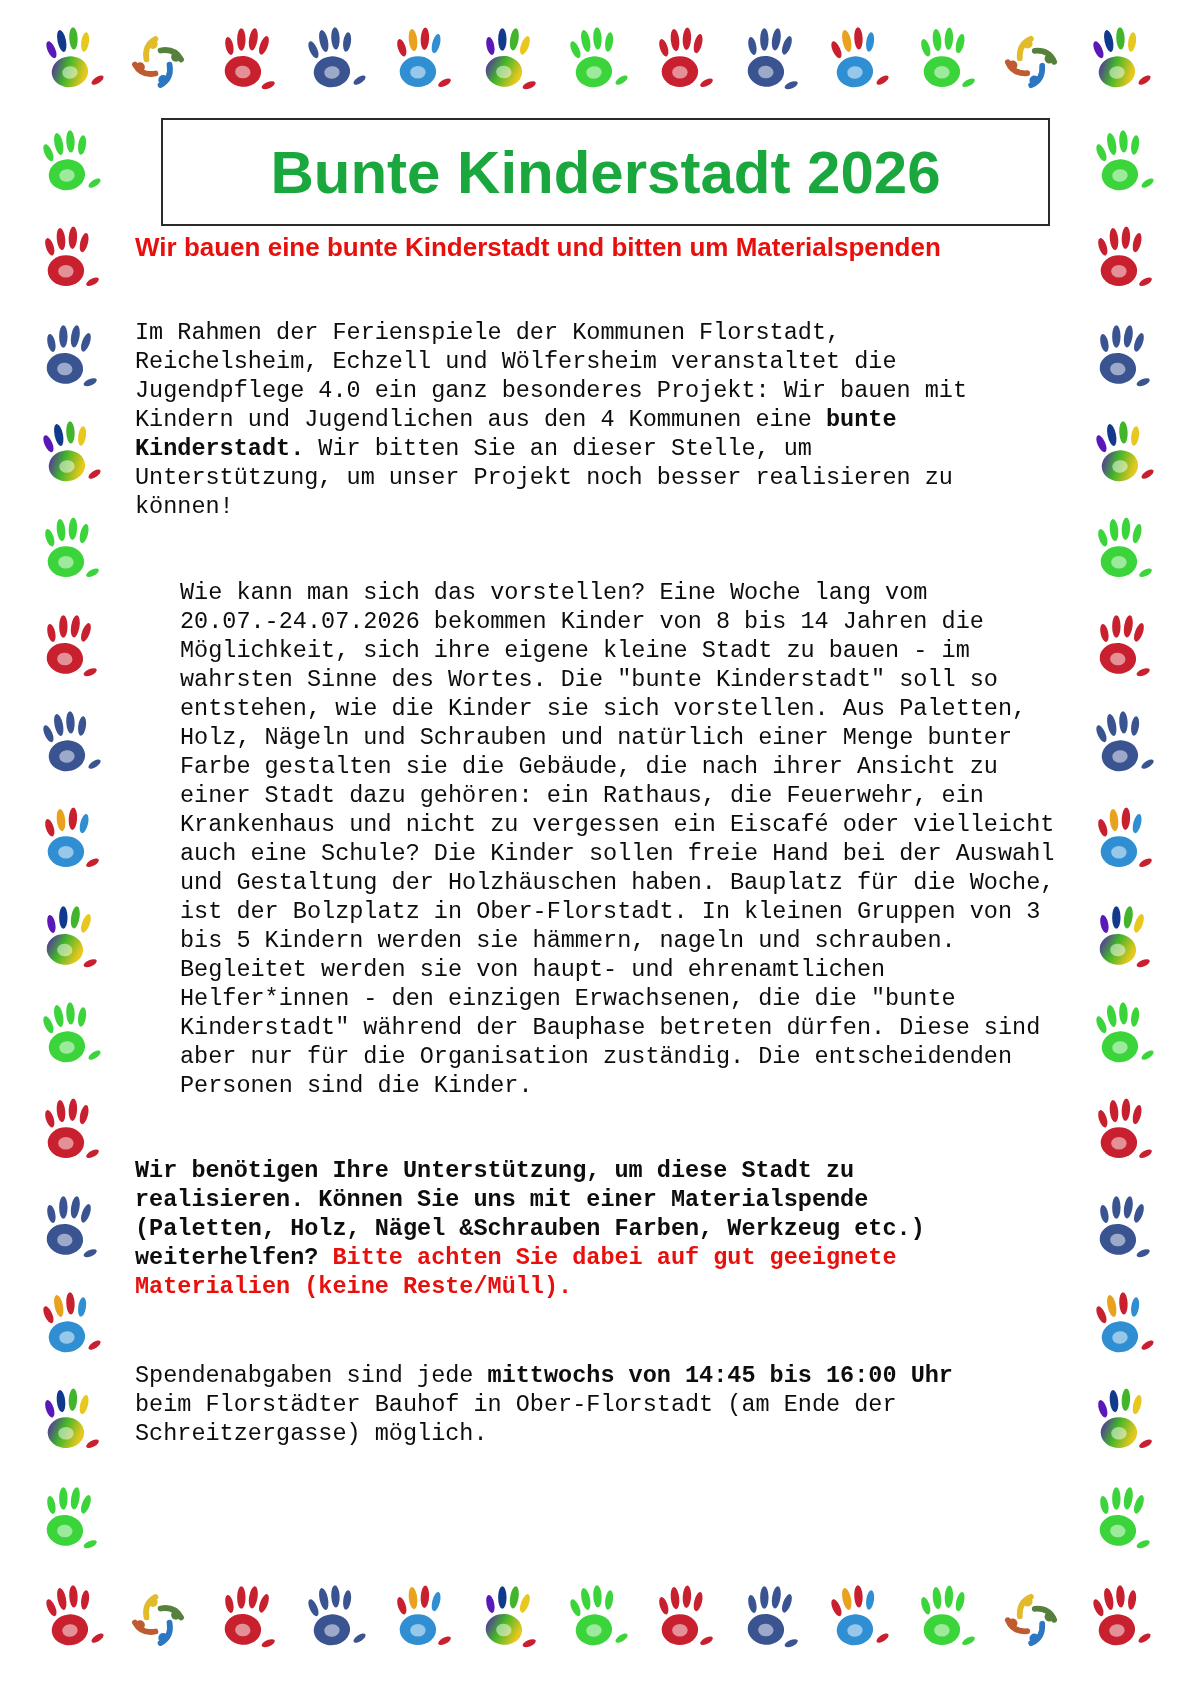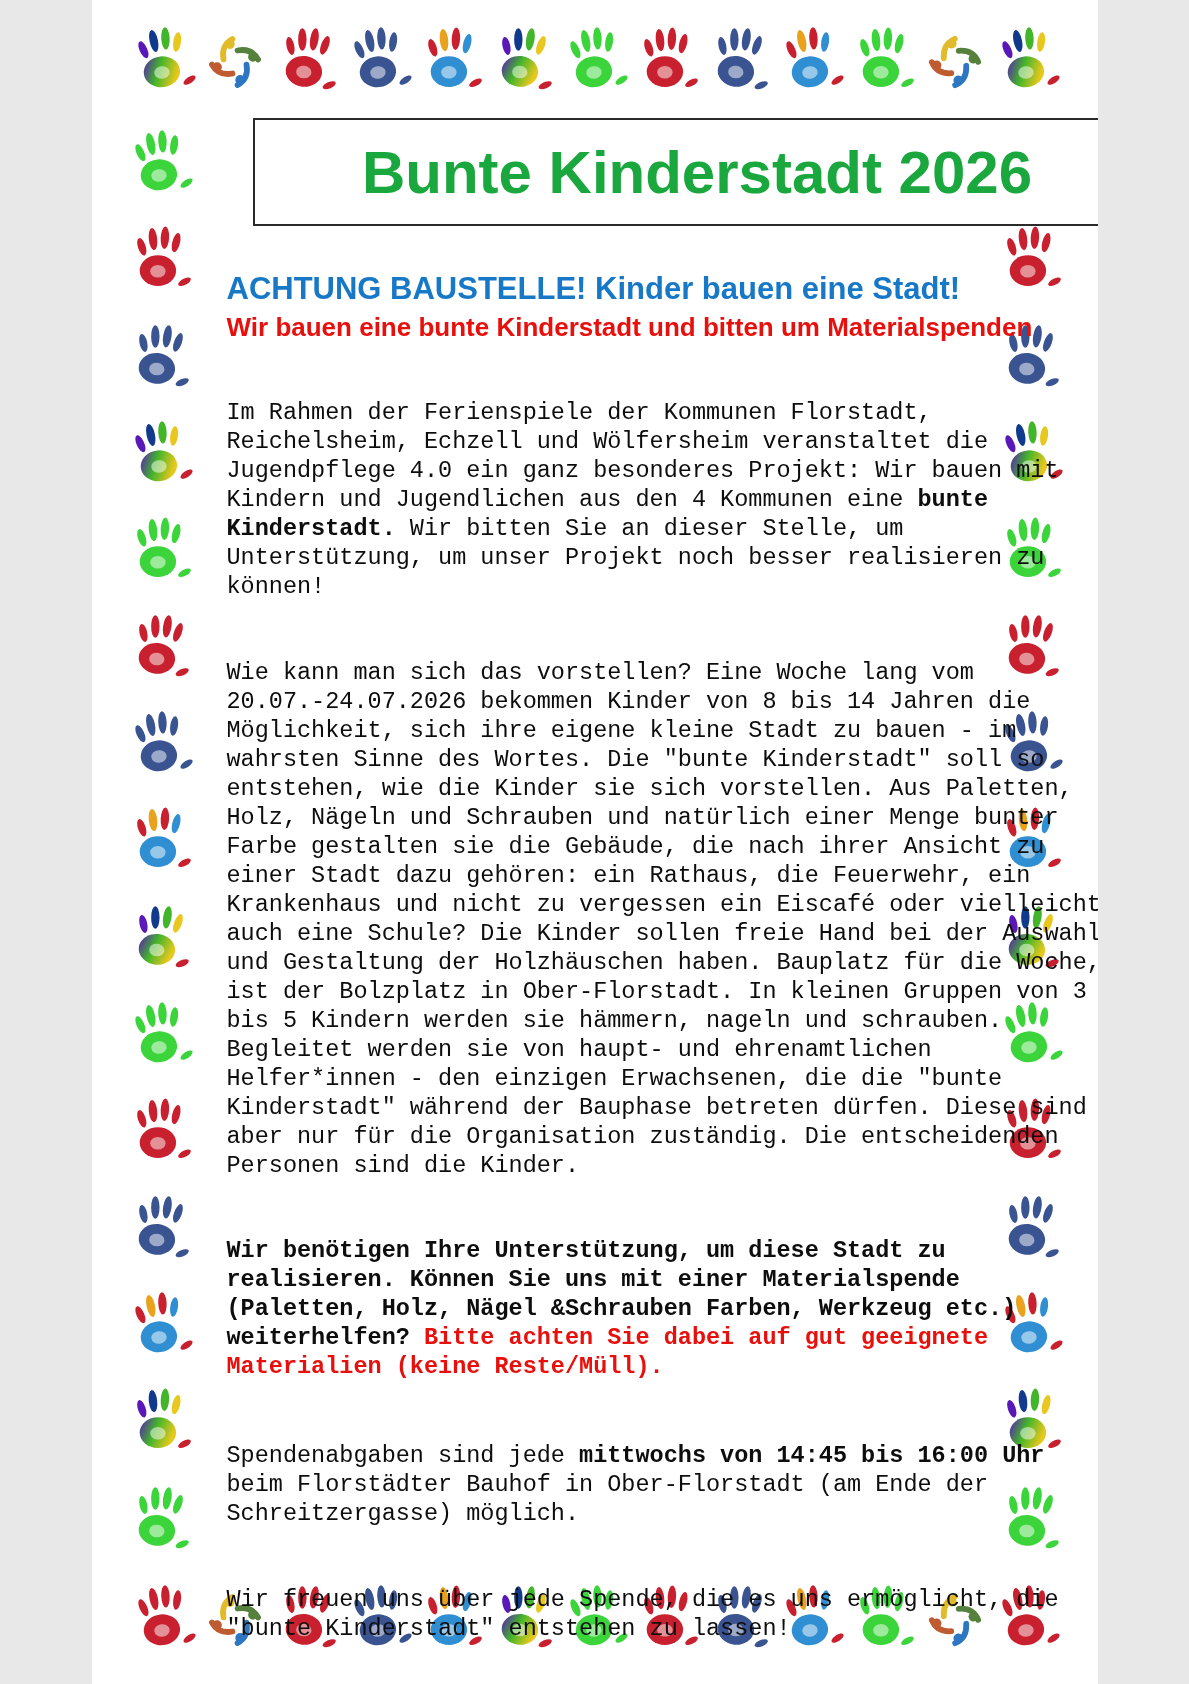--- a/index.html
+++ b/index.html
@@ -1,18 +1,18 @@
 <!DOCTYPE html>
 <html><head>
 <meta charset="utf-8">
 <style>
   html,body{margin:0;padding:0;background:#e8e8e8;}
   .page{
     position:relative;
-    width:1006px;height:1684px;
+    width:1189px;height:1684px;
     margin:0 auto;
     background:#ffffff;
     font-family:"Liberation Sans", sans-serif;
     overflow:hidden;
   }
   
   .border-row{
     position:absolute;left:35px;right:35px;height:92px;
     display:flex;justify-content:space-between;align-items:center;
   }
@@ -41,21 +41,21 @@
     background:#ffffff;
   }
   .title-text{
     font-size:60px;font-weight:bold;letter-spacing:0px;white-space:nowrap;
   }
   .blue-heading{margin:46px 0 0 0;font-size:31px;font-weight:bold;line-height:1.1;}
   .red-heading{margin:7px 0 0 0;font-size:26px;font-weight:bold;line-height:1.15;}
   p.body{width:884px;font-size:23.5px;line-height:29px;margin:0;font-family:Liberation Mono, monospace;}
   p.body .b{font-weight:bold;}
   p.p1{margin-top:55px;}
-  p.p2{margin-top:57px;}
+  p.p2{margin-top:57px;margin-left:45px;}
   p.p3{margin-top:56px;font-weight:bold;}
   p.p4{margin-top:60px;}
   p.p5{margin-top:57px;}
   .red-block{display:block;font-weight:bold;}
 </style>
 </head>
 <body>
 
 <div class="page">
 
@@ -789,27 +789,25 @@
   </svg>
       </div>
     </div>
 
   <div class="content">
 
     <div class="title-box">
       <span class="title-text" style="color: rgb(26, 167, 61);">Bunte Kinderstadt 2026</span>
     </div>
 
-    <h2 class="blue-heading" style="color: rgb(24, 120, 200);">ACHTUNG BAUSTELLE! Kinder bauen eine Stadt!</h2>
     <h3 class="red-heading" style="color: rgb(232, 16, 12);">Wir bauen eine bunte Kinderstadt und bitten um Materialspenden</h3>
 
     <p class="body p1"><span>Im Rahmen der Ferienspiele der Kommunen Florstadt, Reichelsheim, Echzell und Wölfersheim veranstaltet die Jugendpflege 4.0 ein ganz besonderes Projekt: Wir bauen mit Kindern und Jugendlichen aus den 4 Kommunen eine </span><span class="b">bunte Kinderstadt.</span><span> Wir bitten Sie an dieser Stelle, um Unterstützung, um unser Projekt noch besser realisieren zu können!</span></p>
 
     <p class="body p2">Wie kann man sich das vorstellen? Eine Woche lang vom 20.07.-24.07.2026 bekommen Kinder von 8 bis 14 Jahren die Möglichkeit, sich ihre eigene kleine Stadt zu bauen - im wahrsten Sinne des Wortes. Die "bunte Kinderstadt" soll so entstehen, wie die Kinder sie sich vorstellen. Aus Paletten, Holz, Nägeln und Schrauben und natürlich einer Menge bunter Farbe gestalten sie die Gebäude, die nach ihrer Ansicht zu einer Stadt dazu gehören: ein Rathaus, die Feuerwehr, ein Krankenhaus und nicht zu vergessen ein Eiscafé oder vielleicht auch eine Schule? Die Kinder sollen freie Hand bei der Auswahl und Gestaltung der Holzhäuschen haben. Bauplatz für die Woche, ist der Bolzplatz in Ober-Florstadt. In kleinen Gruppen von 3 bis 5 Kindern werden sie hämmern, nageln und schrauben. Begleitet werden sie von haupt- und ehrenamtlichen Helfer*innen - den einzigen Erwachsenen, die die "bunte Kinderstadt" während der Bauphase betreten dürfen. Diese sind aber nur für die Organisation zuständig. Die entscheidenden Personen sind die Kinder.</p>
 
     <p class="body p3"><span>Wir benötigen Ihre Unterstützung, um diese Stadt zu realisieren. Können Sie uns mit einer Materialspende (Paletten, Holz, Nägel &amp;Schrauben Farben, Werkzeug etc.) weiterhelfen? </span><span style="color: rgb(232, 16, 12);">Bitte achten Sie dabei auf gut geeignete Materialien (keine Reste/Müll).</span></p>
 
     <p class="body p4"><span>Spendenabgaben sind jede </span><span class="b">mittwochs von 14:45 bis 16:00 Uhr</span><span> beim Florstädter Bauhof in Ober-Florstadt (am Ende der Schreitzergasse) möglich.</span></p>
 
-    <p class="body p5">Wir freuen uns über jede Spende, die es uns ermöglicht, die "bunte Kinderstadt" entstehen zu lassen!</p>
 
   </div>
 </div>
 
 </body></html>

